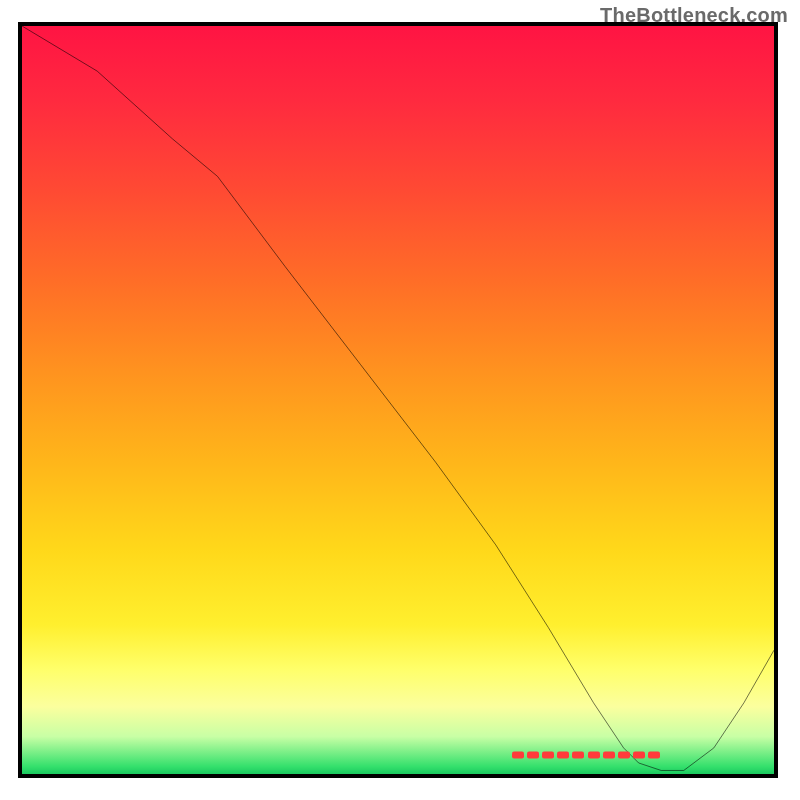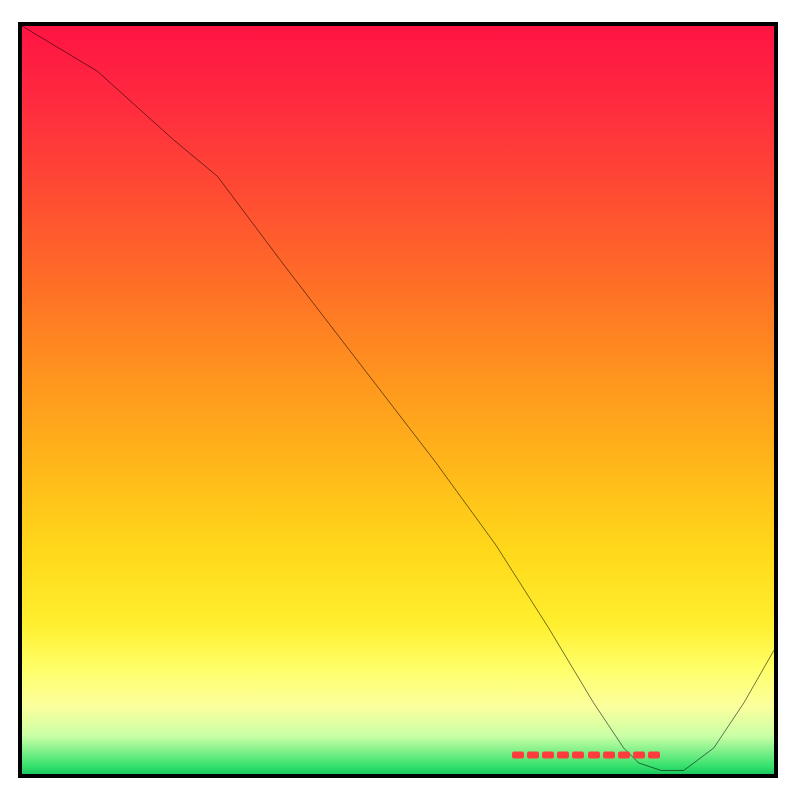--- a/index.html
+++ b/index.html
@@ -70,20 +70,21 @@
     right: 0;
     bottom: 12px;
     height: 0;
   }
 </style>
 </head>
 <body>
 
 <div class="chart-wrap">
 
+  <div class="watermark">TheBottleneck.com</div>
 
   <div class="plot-frame">
     <div class="gradient-bg"></div>
 
     <svg class="curve-layer" viewBox="0 0 100 100" preserveAspectRatio="none">
       <path id="curve-path" fill="none" stroke="#000000" stroke-width="0.55" vector-effect="non-scaling-stroke" d="M 0.000 0.000 L 10.000 6.000 L 20.000 15.000 L 26.000 20.000 L 35.000 32.000 L 45.000 45.000 L 55.000 58.000 L 63.000 69.000 L 70.000 80.000 L 76.000 90.000 L 80.000 96.000 L 82.000 98.000 L 85.000 99.000 L 88.000 99.000 L 92.000 96.000 L 96.000 90.000 L 100.000 83.000"></path>
     </svg>
 
     <div class="marker-row" id="marker-row">
         <div class="marker" style="left: 66%; bottom: 0px; background: rgb(255, 59, 59);"></div>

